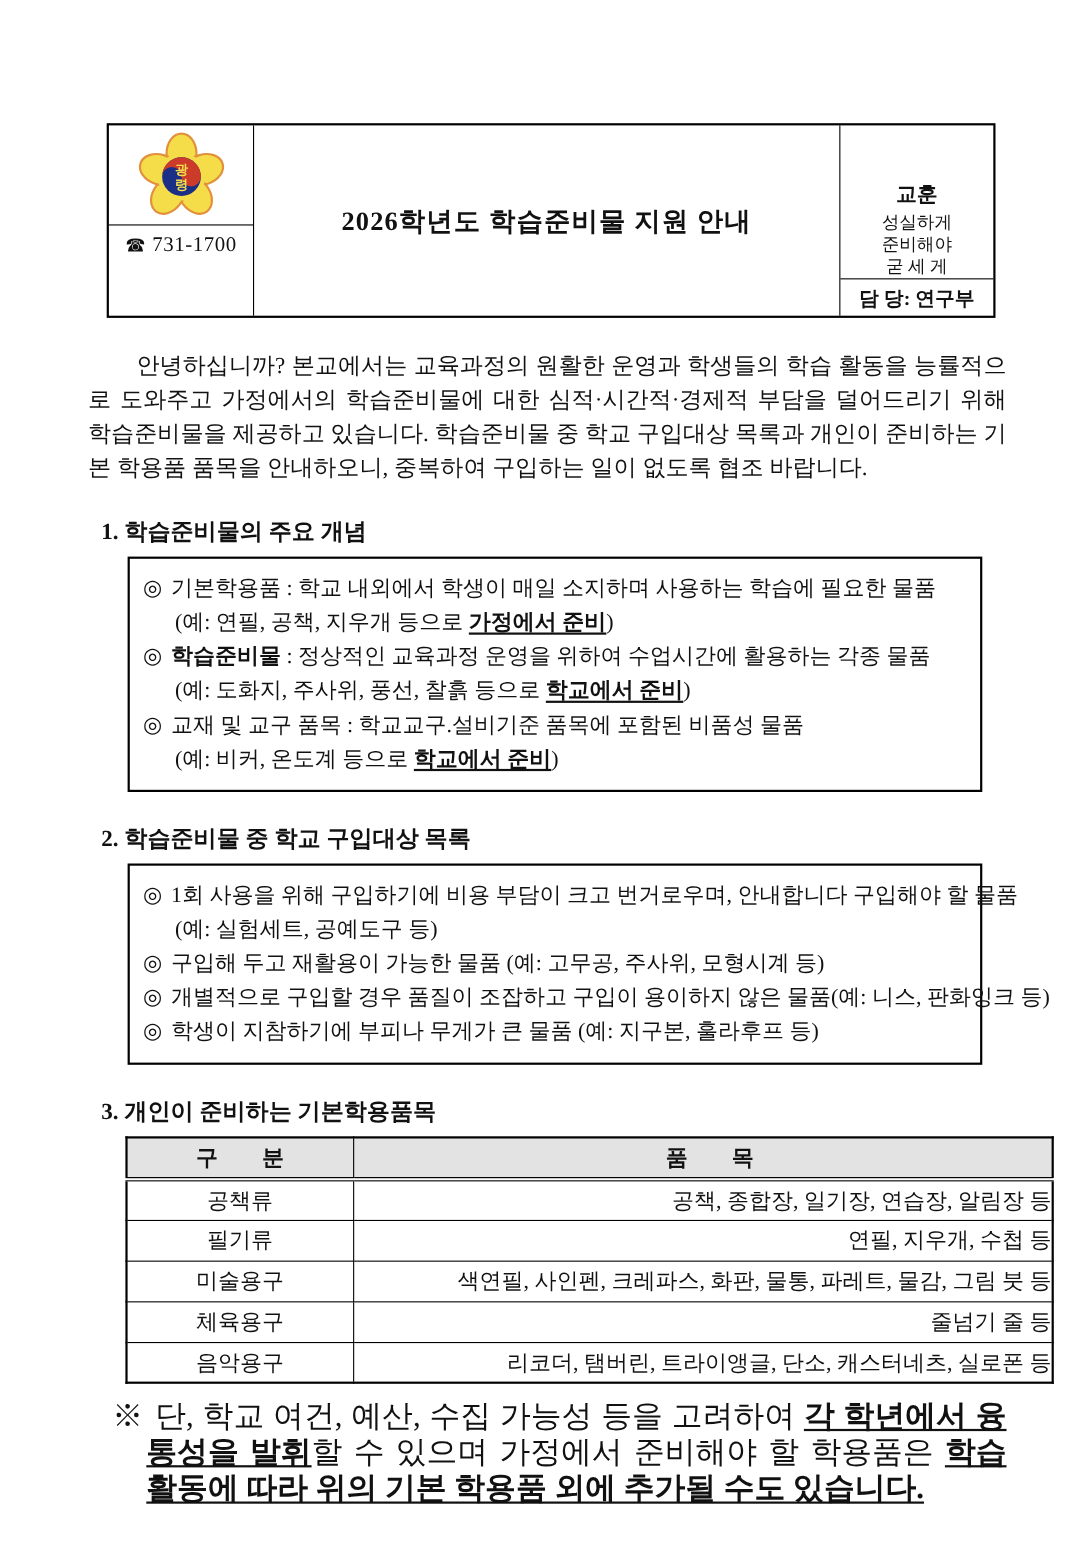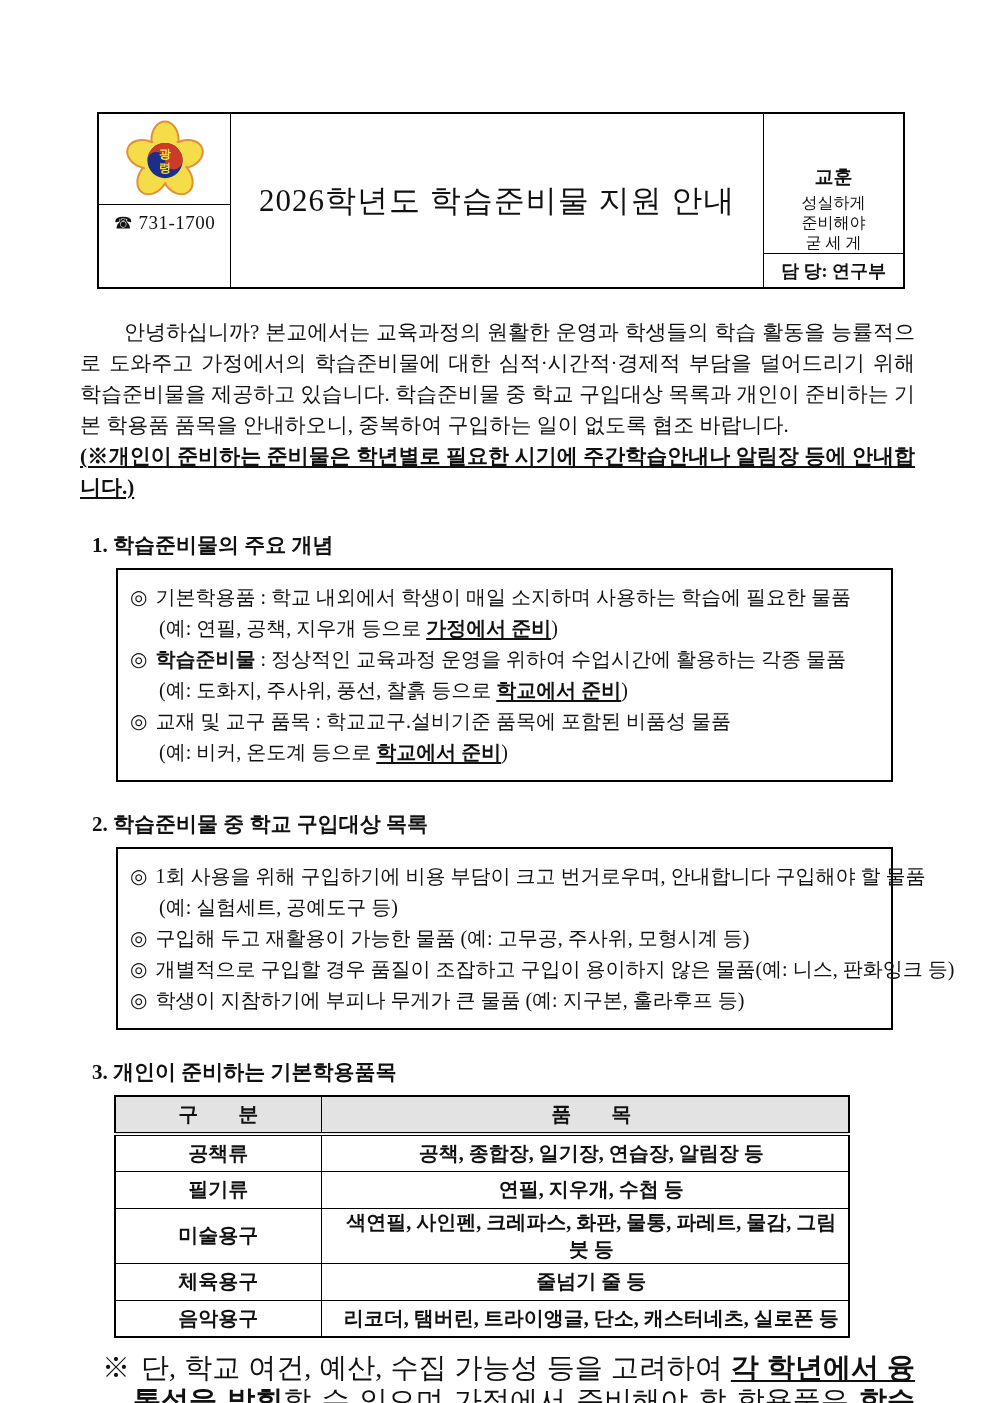--- a/index.html
+++ b/index.html
@@ -18,21 +18,21 @@
     border:2px solid #000;
   }
   .hdr-left { border-right:1.5px solid #000; display:flex; flex-direction:column; }
   .hdr-logo-cell { height:90px; display:flex; align-items:center; justify-content:center; }
   .hdr-phone-cell {
     border-top:1.5px solid #000; height:36px;
     display:flex; align-items:center; justify-content:center;
     font-size:19px; letter-spacing:0.5px;
   }
   .hdr-mid { display:flex; align-items:center; justify-content:center; }
-  .hdr-title { font-size:31px; font-weight:normal; letter-spacing:1px; white-space:nowrap; }
+  .hdr-title { font-size:24px; font-weight:bold; letter-spacing:1px; white-space:nowrap; }
   .hdr-right { border-left:1.5px solid #000; display:flex; flex-direction:column; }
   .hdr-motto-cell { flex:1; text-align:center; padding-top:6px; }
   .hdr-motto-label { font-size:19px; font-weight:bold; margin-bottom:3px;margin-top:44px; }
   .hdr-motto-line { font-size:16px; line-height:20px; }
   .hdr-mgr-cell {
     border-top:1.5px solid #000; height:34px;
     display:flex; align-items:center; justify-content:center;
     font-size:18px; font-weight:bold; white-space:nowrap;
   }
 
@@ -48,31 +48,31 @@
     padding:12px 12px 12px 12px; font-size:20px; line-height:31px;
   }
   .bi-l1 { white-space:nowrap; }
   .blt { margin-right:8px; }
   .bi-l2 { margin-left:29px; }
   .term-b { font-weight:bold; }
   .bu { font-weight:bold; text-decoration:underline; text-underline-offset:3px; }
 
   
   .tbl {
-    margin:9px 0 0 34px; width:736px;
+    margin:9px 0 0 34px; width:844px;
     border-collapse:collapse; border:2px solid #000;
     font-size:20px;
   }
   .tbl th {
     background:#e3e3e3; border:1px solid #000; border-bottom:4px double #000;
     height:38px; font-weight:bold; text-align:center;
   }
-  .tbl td { border:1px solid #000; height:37px;font-weight:bold; }
+  .tbl td { border:1px solid #000; height:37px; }
   .tbl .c-cat { width:206px; text-align:center; }
-  .tbl .c-items { text-align:center; padding-left:13px; }
+  .tbl .c-items { text-align:right; padding-left:13px; }
 
   
   .fnote {
     margin:13px 0 0 22px; font-size:28px; line-height:33px;
     padding-left:31px; text-indent:-31px; text-align:justify;
   }
   .fnote .mk { margin-right:10px; }
 
   .emblem { display:block; }
 </style>
@@ -112,21 +112,20 @@
         <div class="hdr-motto-line">성실하게</div>
         <div class="hdr-motto-line">준비해야</div>
         <div class="hdr-motto-line">굳 세 게</div>
       </div>
       <div class="hdr-mgr-cell">담 당: 연구부</div>
     </div>
   </div>
 
   <div class="intro">
     <div class="intro-body">안녕하십니까? 본교에서는 교육과정의 원활한 운영과 학생들의 학습 활동을 능률적으로 도와주고 가정에서의 학습준비물에 대한 심적·시간적·경제적 부담을 덜어드리기 위해 학습준비물을 제공하고 있습니다. 학습준비물 중 학교 구입대상 목록과 개인이 준비하는 기본 학용품 품목을 안내하오니, 중복하여 구입하는 일이 없도록 협조 바랍니다.</div>
-    <div class="intro-note">(※개인이 준비하는 준비물은 학년별로 필요한 시기에 주간학습안내나 알림장 등에 안내합니다.)</div>
   </div>
 
   <div class="sec-h">1. 학습준비물의 주요 개념</div>
   <div class="box">
     <div class="bi">
       <div class="bi-l1"><span class="blt">◎</span><span>기본학용품</span><span> : 학교 내외에서 학생이 매일 소지하며 사용하는 학습에 필요한 물품</span></div>
       <div class="bi-l2"><span>(예: 연필, 공책, 지우개 등으로 </span><span class="bu">가정에서 준비</span><span>)</span></div>
     </div>
     <div class="bi">
       <div class="bi-l1"><span class="blt">◎</span><span class="term-b">학습준비물</span><span> : 정상적인 교육과정 운영을 위하여 수업시간에 활용하는 각종 물품</span></div>

